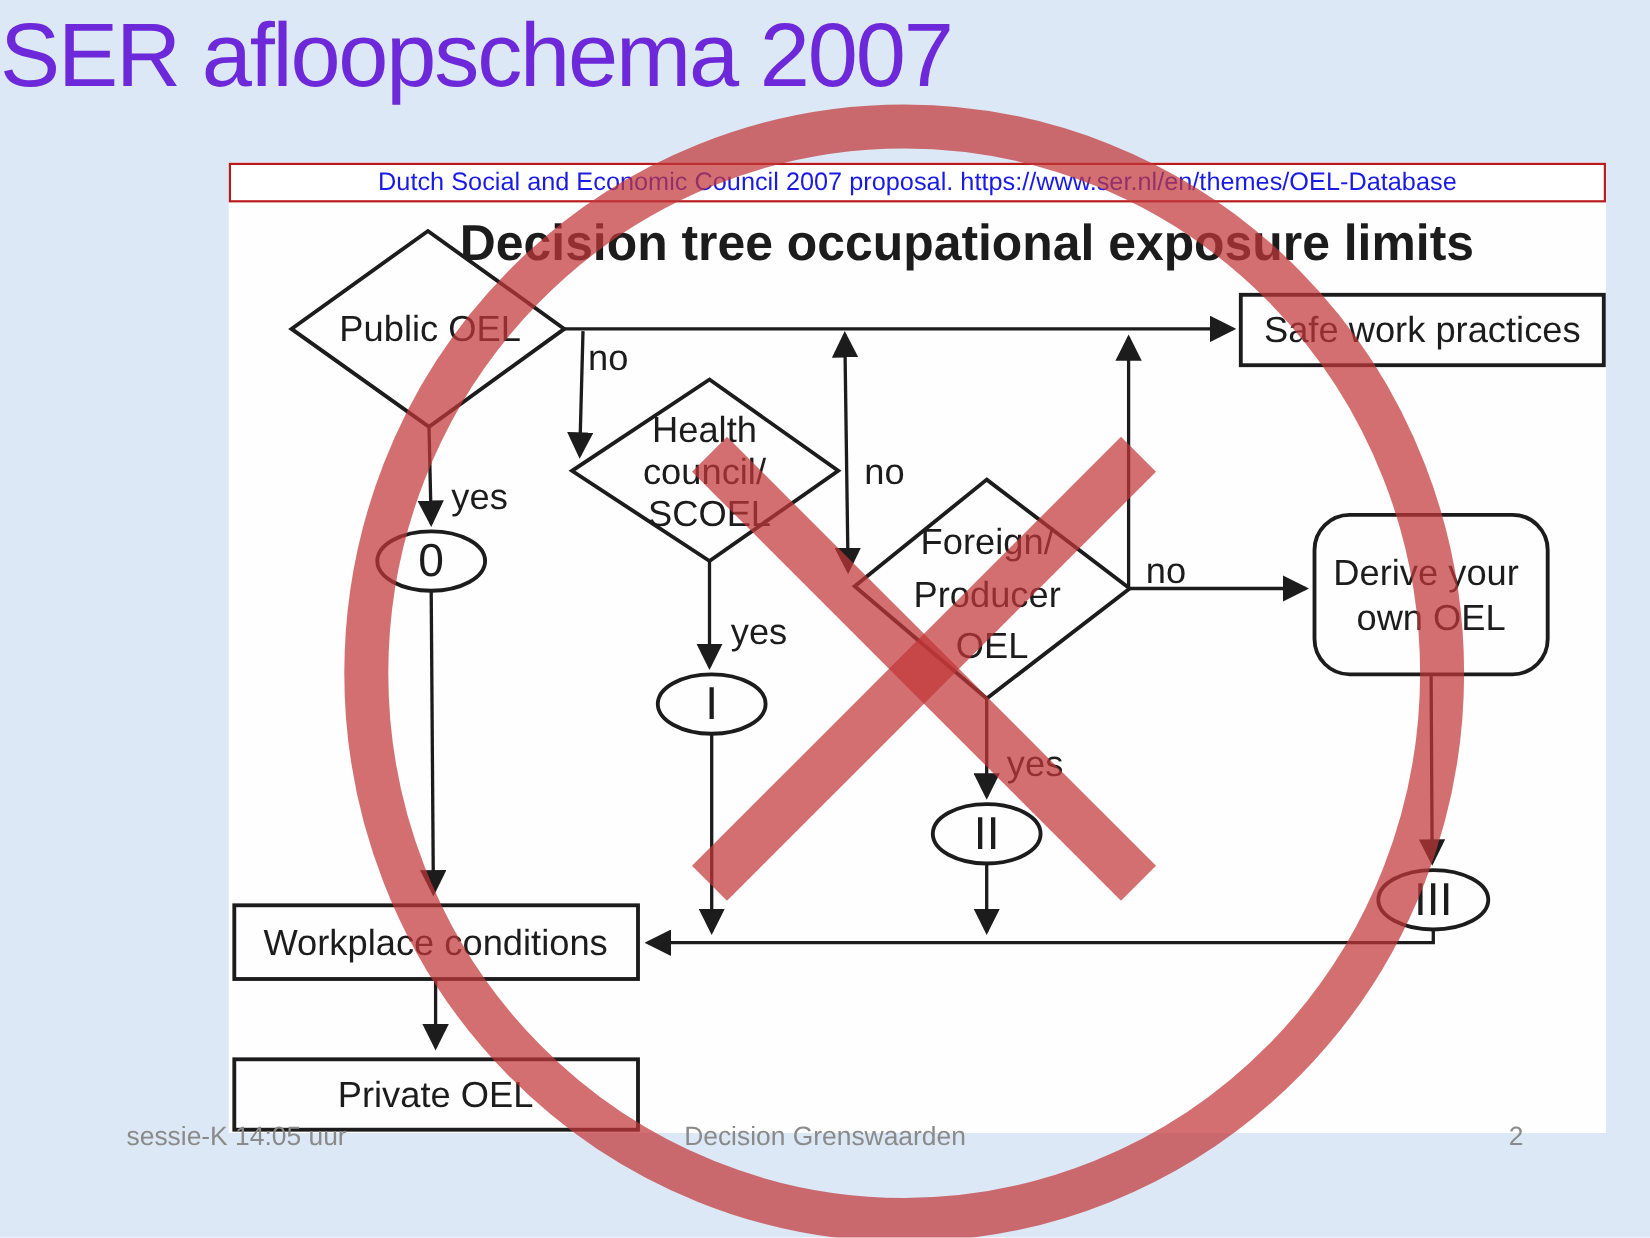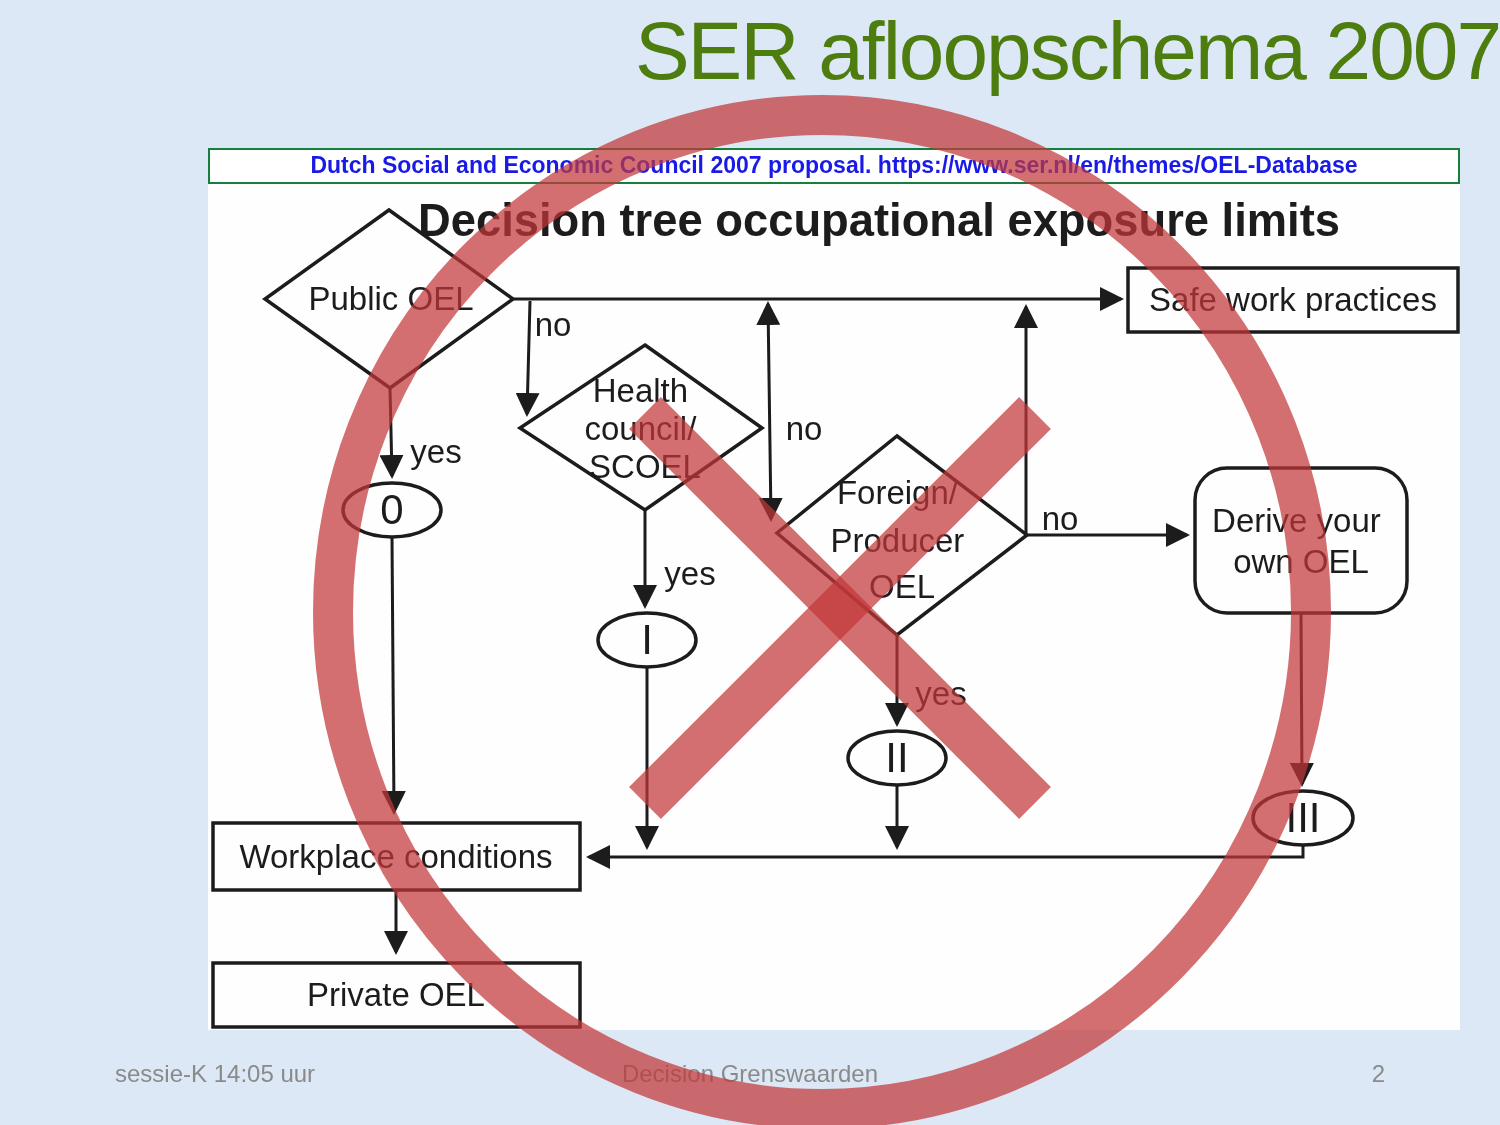--- a/index.html
+++ b/index.html
@@ -3,45 +3,45 @@
 <meta charset="utf-8">
 <style>
   html,body{margin:0;padding:0;}
   body{
     width:1500px;height:1125px;position:relative;overflow:hidden;
     background:#dce8f5;
     font-family:"Liberation Sans", sans-serif;
   }
   .slide-title{
     position:absolute;top:4px;left:0;width:100%;
-    text-align:right;font-size:82px;font-weight:400;letter-spacing:-2px;
-    color:#4d7c0f;
+    text-align:left;font-size:82px;font-weight:400;letter-spacing:-2px;
+    color:#6d28d9;
   }
   .panel{
     position:absolute;left:208px;top:148px;width:1252px;height:882px;
     background:#fefefe;
   }
   .banner{
     position:absolute;left:0;top:0;width:1252px;height:36px;
-    box-sizing:border-box;border:2px solid #15803d;background:#ffffff;
+    box-sizing:border-box;border:2px solid #b91c1c;background:#ffffff;
     text-align:center;line-height:31px;
-    font-size:23px;font-weight:bold;color:#1a1ae6;
+    font-size:23px;font-weight:normal;color:#1a1ae6;
     z-index:3;
   }
   .flow-svg{position:absolute;left:0;top:0;z-index:1;}
   .flow-svg text{fill:#1c1c1c;font-family:"Liberation Sans",sans-serif;}
   .flow-svg .shape{fill:#fefefe;stroke:#1c1c1c;stroke-width:3.5;}
   .flow-svg .edge{stroke:#1c1c1c;stroke-width:3;fill:none;}
   .flow-svg .node-label{font-size:33px;}
   .flow-svg .edge-label{font-size:33px;}
   .flow-svg .route-label{font-size:42px;}
   .flow-svg .diagram-title{font-size:46px;font-weight:bold;}
   .overlay-svg{position:absolute;left:0;top:0;z-index:6;pointer-events:none;}
   .footer{
-    position:absolute;top:1060px;font-size:24px;color:#8a8a8a;z-index:2;
+    position:absolute;top:1020px;font-size:24px;color:#8a8a8a;z-index:2;
   }
   .footer-left{left:115px;}
   .footer-center{left:0;width:100%;text-align:center;}
   .footer-right{right:115px;}
 </style>
 </head>
 <body>
 
 <div class="slide-title">SER afloopschema 2007</div>
 

